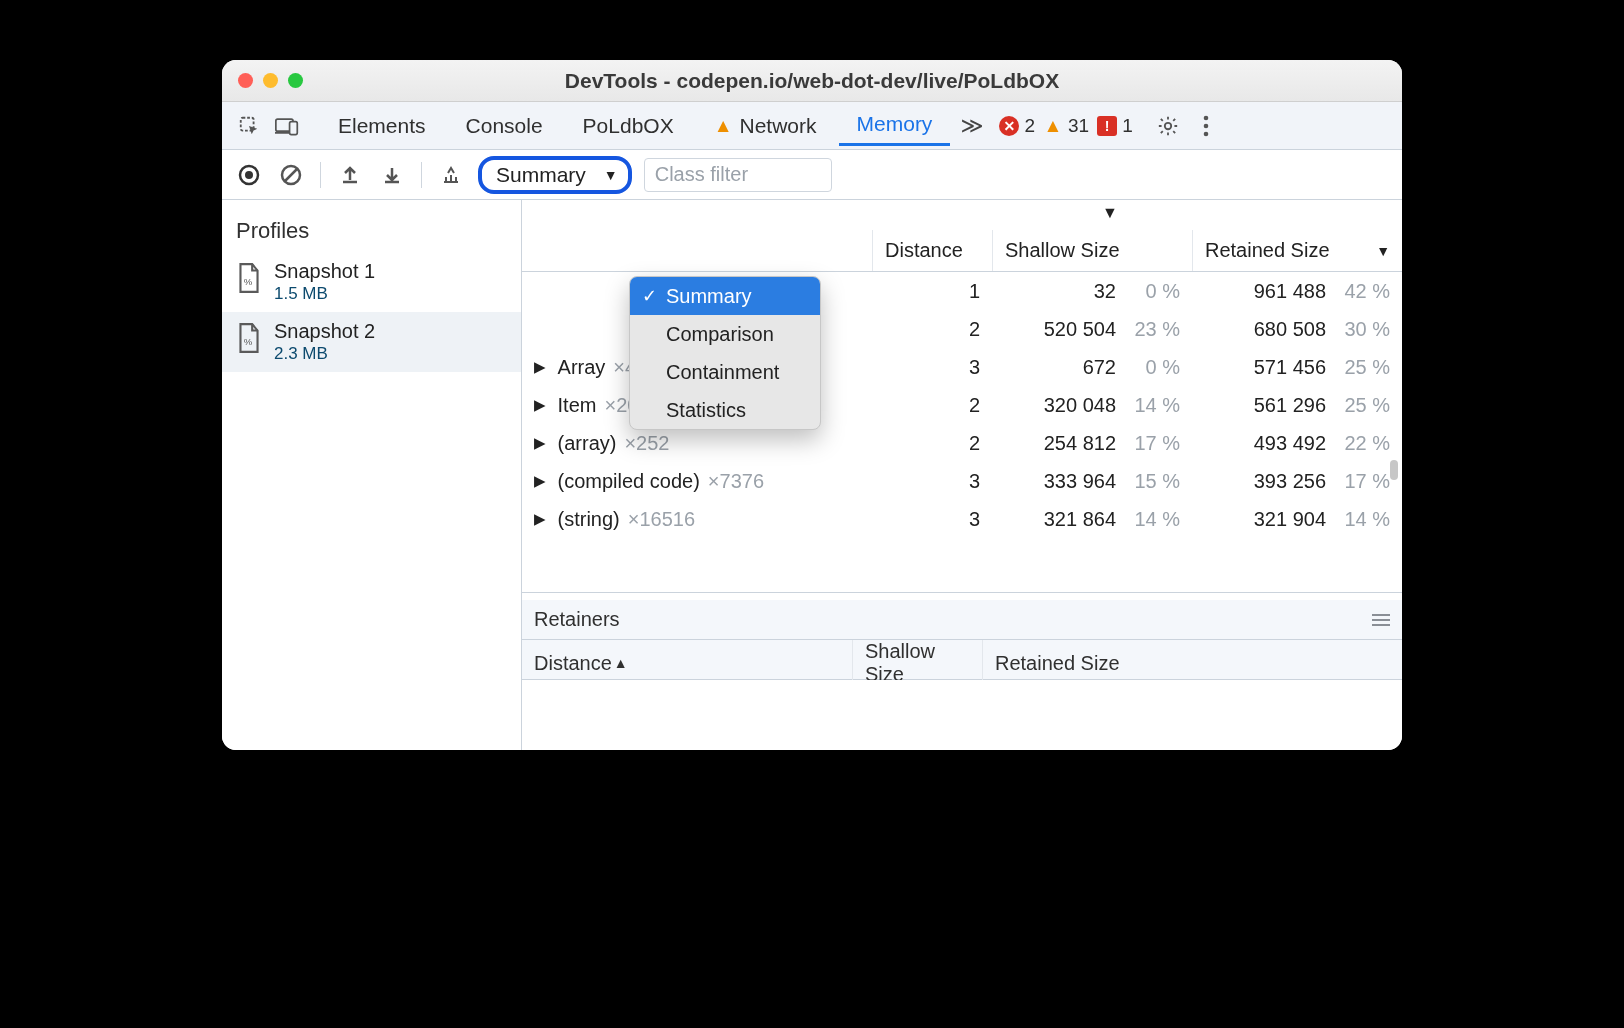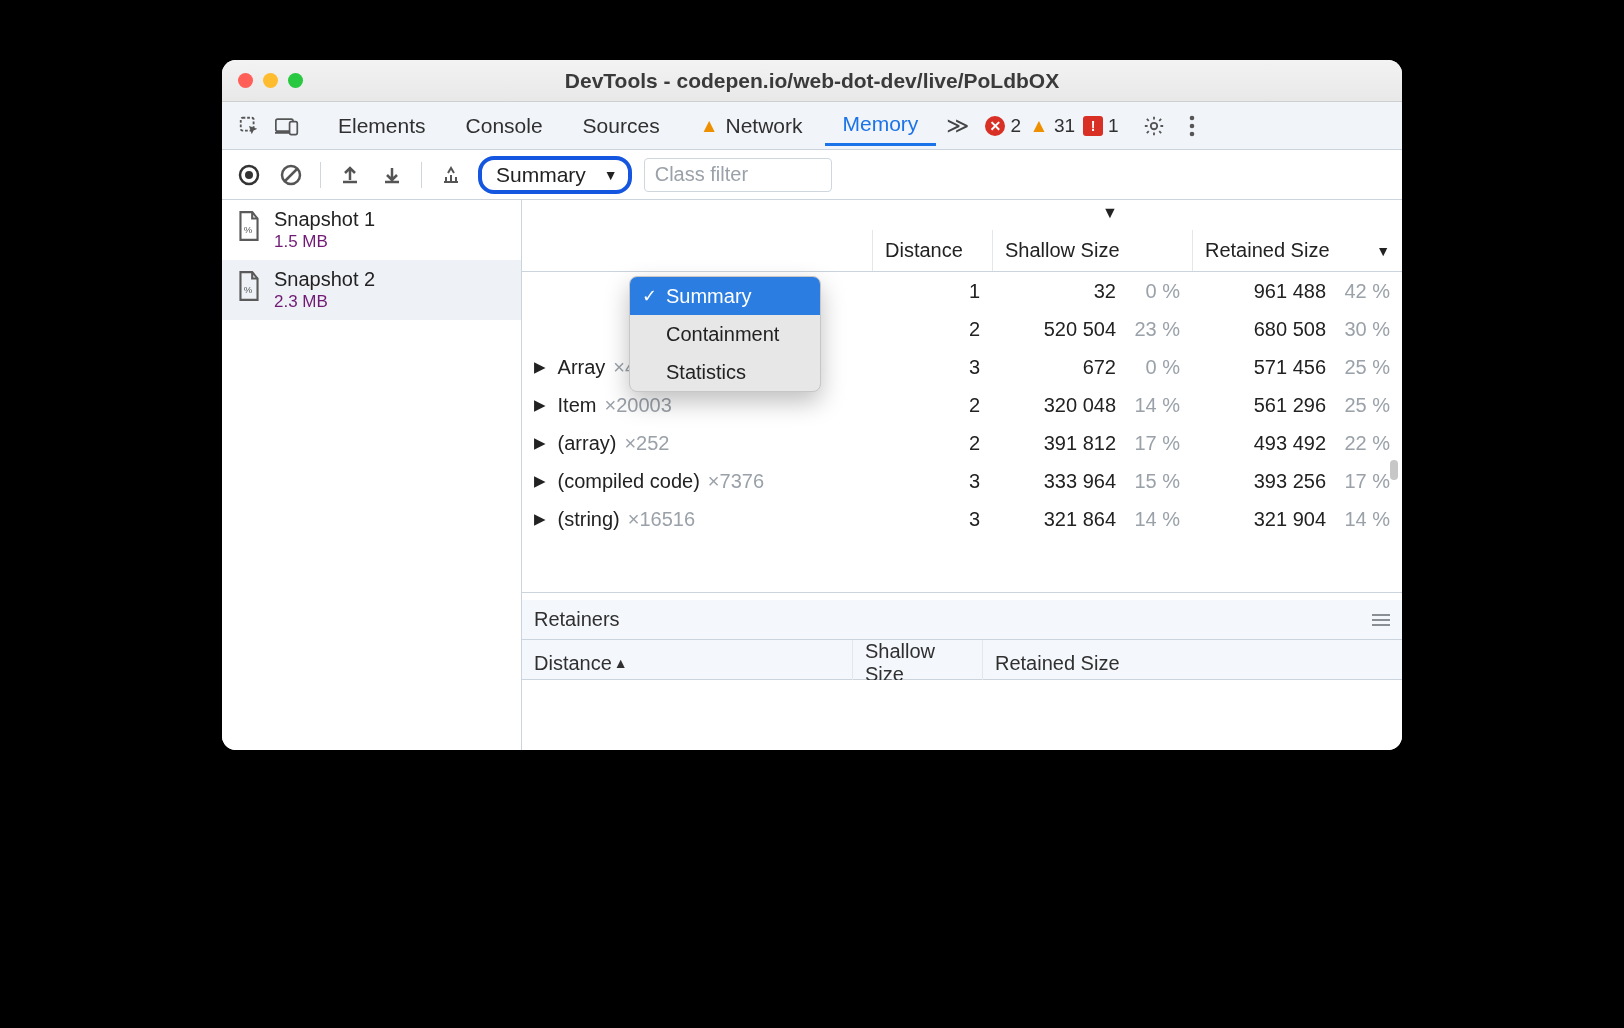--- a/index.html
+++ b/index.html
@@ -90,21 +90,21 @@
   .sidebar{
     width:300px;border-right:1px solid #cbd3dc;background:#fff;display:flex;flex-direction:column;
     font-size:20px;
   }
   .sidebar h3{font-size:22px;font-weight:400;color:#303030;padding:18px 14px 8px;}
   .section-label{color:#6b7280;font-size:19px;letter-spacing:.3px;padding:8px 14px 6px;}
   .snap{display:flex;align-items:flex-start;gap:12px;padding:8px 14px;border-radius:0;}
   .snap.selected{background:#eef2f6;}
   .snap .ficon{width:26px;height:32px;margin-top:2px;color:#5a5a5a;}
   .snap .meta .name{font-size:20px;color:#222;}
-  .snap .meta .size{font-size:17px;color:#701a75;margin-top:1px;}
+  .snap .meta .size{font-size:17px;color:#0c4a6e;margin-top:1px;}
   
   .main{flex:1;display:flex;flex-direction:column;min-width:0;position:relative;}
   .chevcenter{position:absolute;top:4px;left:50%;transform:translateX(140px);color:#222;font-size:16px;}
   .grid{flex:1;overflow:hidden;display:flex;flex-direction:column;border-top:0;}
   .ghead,.grow{display:grid;grid-template-columns: 1fr 120px 200px 210px;align-items:center;}
   .ghead{height:42px;border-bottom:1px solid #cbd3dc;background:#fff;position:relative;}
   .ghead > div{padding:0 12px;font-size:20px;color:#222;border-left:1px solid #e3e7ec;display:flex;align-items:center;height:100%;justify-content:flex-start;}
   .ghead > div:first-child{border-left:none;}
   .ghead .right{justify-content:flex-start;}
   .ghead .sort{margin-left:auto;font-size:14px;}
@@ -171,21 +171,21 @@
       </svg>
     </div>
     <div class="spacer"></div>
     <div class="tab">
         <span>Elements</span>
       </div>
     <div class="tab">
         <span>Console</span>
       </div>
     <div class="tab">
-        <span>Sources</span>
+        <span>PoLdbOX</span>
       </div>
     <div class="tab">
       <span class="warn-tri">▲</span>
       <span>Network</span>
     </div>
     <div class="tab active">
         <span>Memory</span>
       </div>
     <div class="chevrons">≫</div>
 
@@ -254,20 +254,21 @@
       <span>Summary</span>
       <span class="caret">▼</span>
     </div>
 
     <input class="class-filter" placeholder="Class filter" style="">
   </div>
 
   <div class="body">
 
     <div class="sidebar">
+      <h3>Profiles</h3>
 
       <div class="snap">
         <svg class="ficon" viewBox="0 0 24 30" fill="none" stroke="#5a5a5a" stroke-width="2">
           <path d="M4 2h11l5 6v20H4z"></path>
             <path d="M15 2v6h5"></path>
             <text x="7" y="22" font-size="9" fill="#5a5a5a" stroke="none">%</text>
         </svg>
         <div class="meta">
           <div class="name">Snapshot 1</div>
           <div class="size">1.5 MB</div>
@@ -371,21 +372,21 @@
               </div>
             </div>
             <div class="grow">
               <div class="c-name">
                 <span class="tw">▶</span>
                 <span>(array)</span>
                 <span class="mult">  ×252</span>
               </div>
               <div class="num">2</div>
               <div class="num">
-                <span>391 812</span>
+                <span>254 812</span>
                 <span class="pct">17 %</span>
               </div>
               <div class="num">
                 <span>493 492</span>
                 <span class="pct">22 %</span>
               </div>
             </div>
             <div class="grow">
               <div class="c-name">
                 <span class="tw">▶</span>
@@ -447,20 +448,23 @@
       </div>
       <div class="retainers-body"></div>
     </div>
   </div>
 
   <div class="dropdown">
     <div class="item selected">
         <span>Summary</span>
       </div>
     <div class="item">
+        <span>Comparison</span>
+      </div>
+    <div class="item">
         <span>Containment</span>
       </div>
     <div class="item">
         <span>Statistics</span>
       </div>
   </div>
 
 </div>
 
 </body></html>

